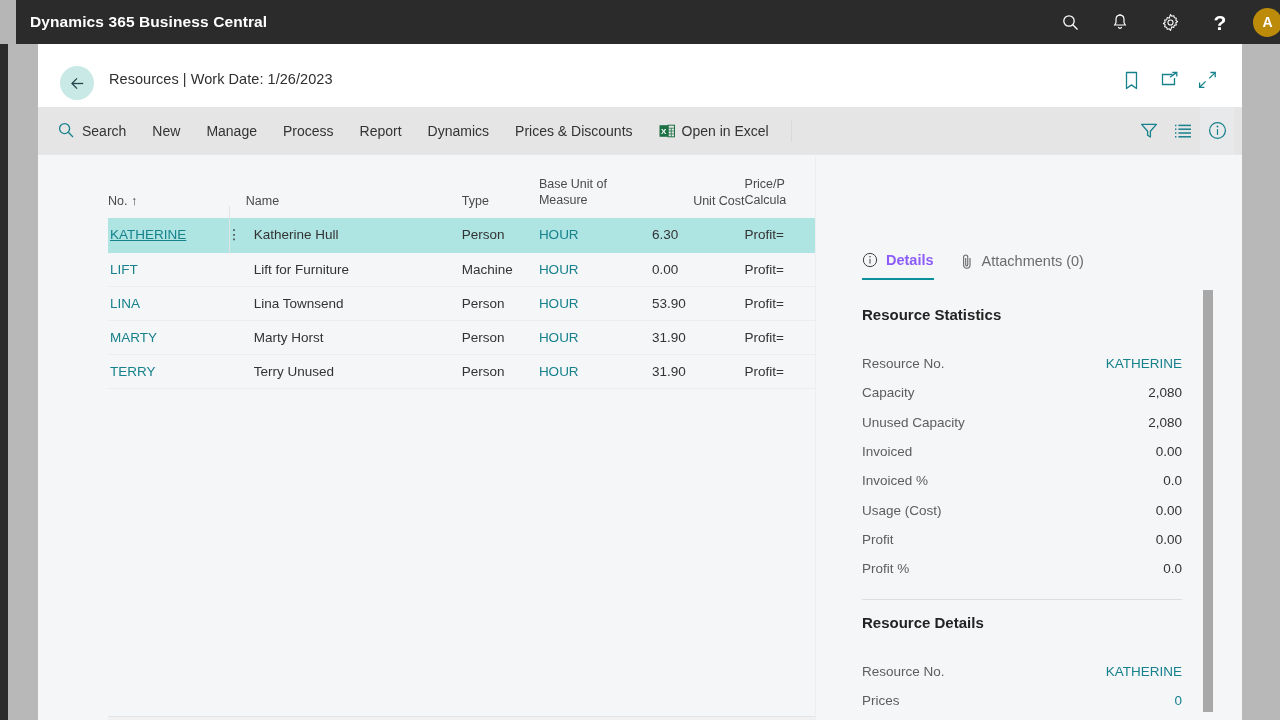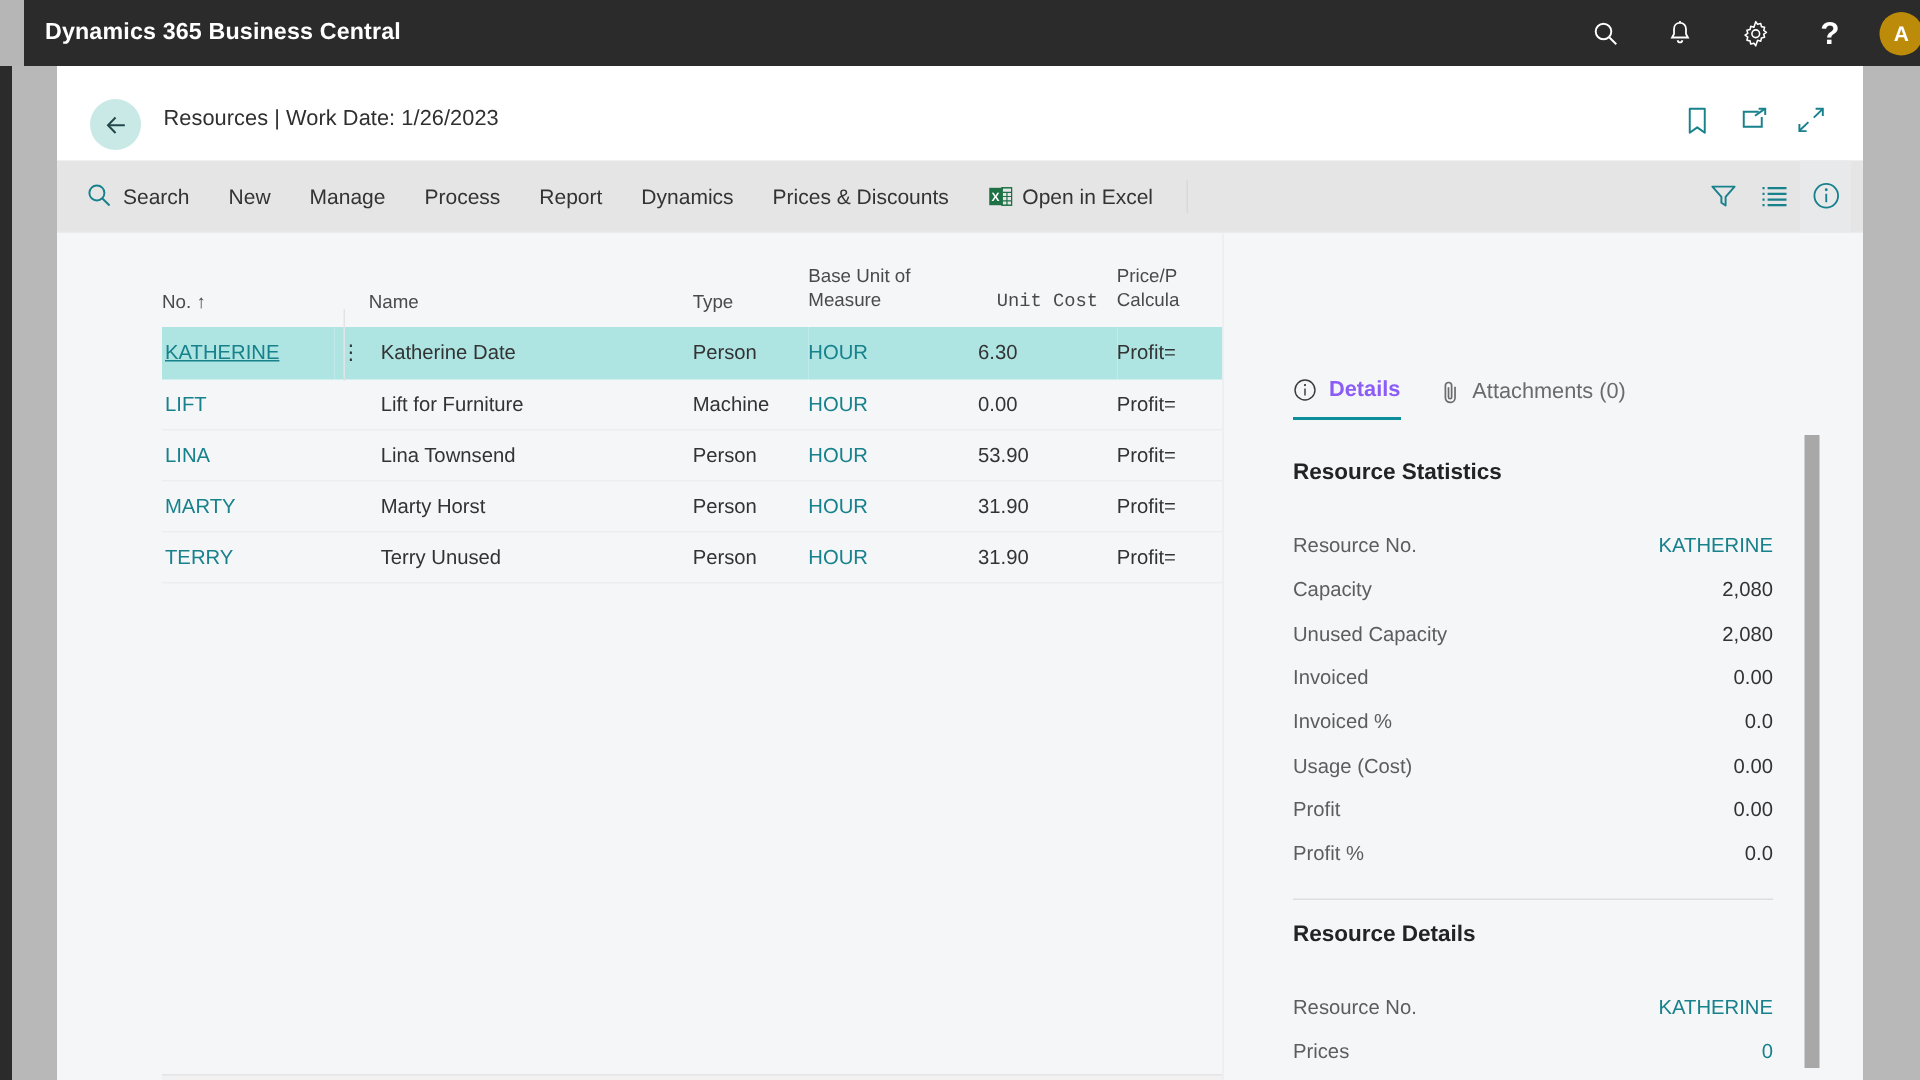--- a/index.html
+++ b/index.html
@@ -99,21 +99,21 @@
   .list-pane {
     position: absolute; left: 70px; top: 0; width: 707px; height: 564px;
     overflow: hidden;
   }
   table.grid { border-collapse: collapse; width: 760px; table-layout: fixed; }
   table.grid th {
     font-size: 12.5px; font-weight: normal; color: #4a4a4a;
     text-align: left; vertical-align: bottom;
     padding: 0 0 10px 0; height: 62px;
   }
-  table.grid th.num { text-align: center; font-family: Liberation Mono, monospace; }
+  table.grid th.num { text-align: right; }
   .th-sep {
     position: absolute; left: 121px; top: 50px; width: 1px; height: 48px; background: #e2e3e5;
   }
   table.grid td {
     font-size: 13.5px; color: #333333; height: 34px; padding: 0;
     border-bottom: 1px solid #eceded;
     vertical-align: middle;
   }
   table.grid td.num { }
   tr.sel td { background: #aee5e3; border-bottom: 1px solid #aee5e3; }
@@ -340,21 +340,21 @@
             <th class="num">Unit Cost</th>
             <th>
               <span style="display:block;line-height:16px;">Price/P<br>Calcula</span>
             </th>
           </tr>
         </thead>
         <tbody>
           <tr class="sel">
             <td><span class="lnk u" style="padding-left:2px">KATHERINE</span></td>
             <td class="rowmenu">⋮</td>
-            <td style="padding-left:8px">Katherine Date</td>
+            <td style="padding-left:8px">Katherine Hull</td>
             <td>Person</td>
             <td><span class="lnk">HOUR</span></td>
             <td class="num" style="padding-right:12px">6.30</td>
             <td>Profit=</td>
           </tr>
           <tr>
             <td><span class="lnk" style="padding-left:2px">LIFT</span></td>
             <td></td>
             <td style="padding-left:8px">Lift for Furniture</td>
             <td>Machine</td>

